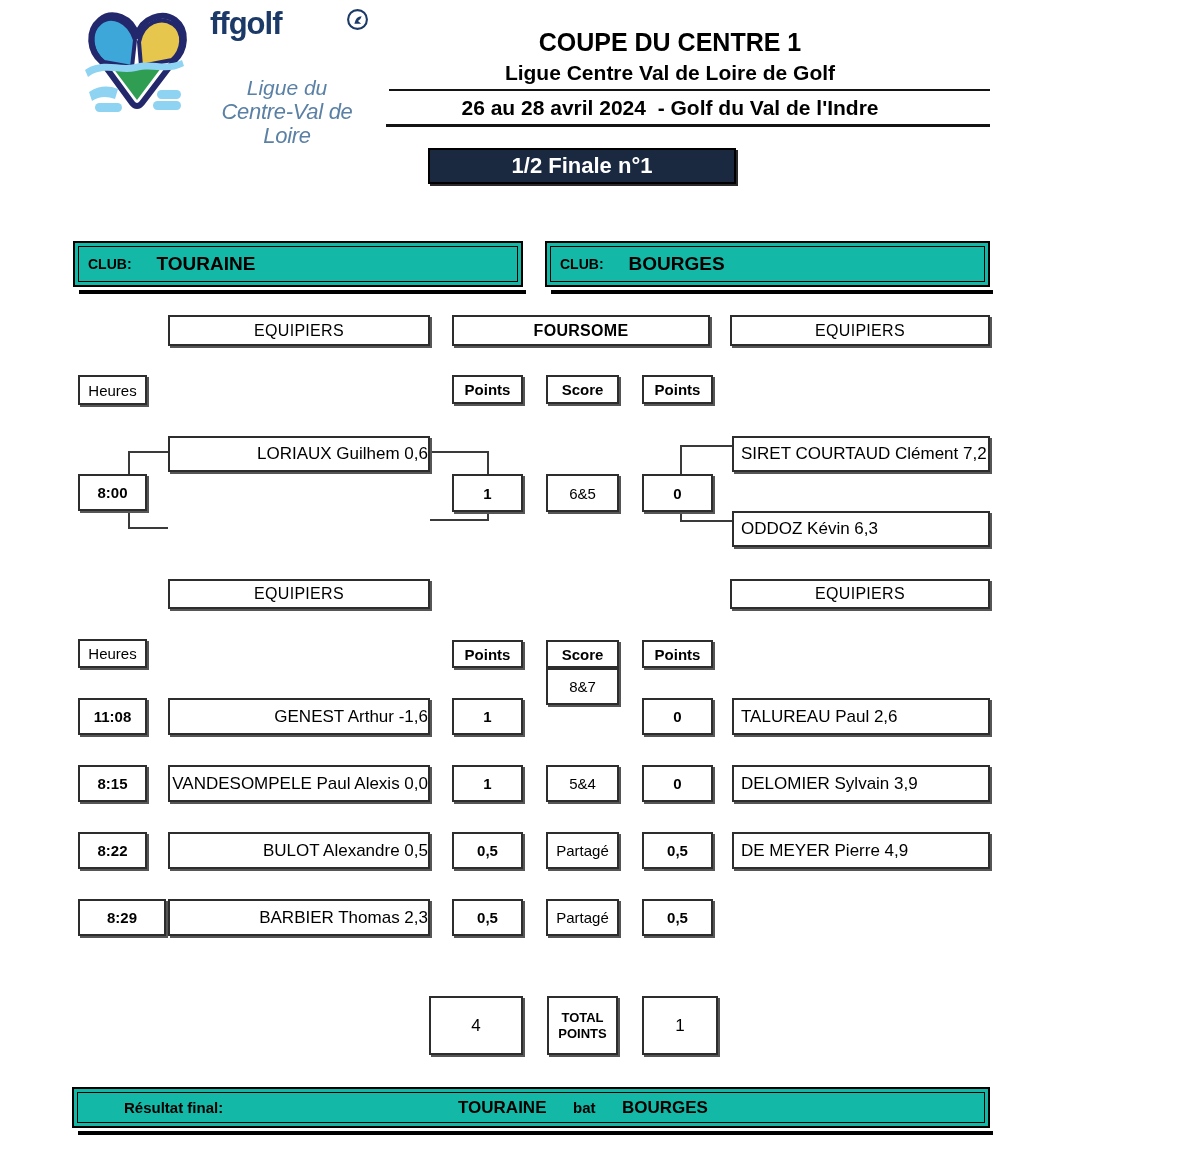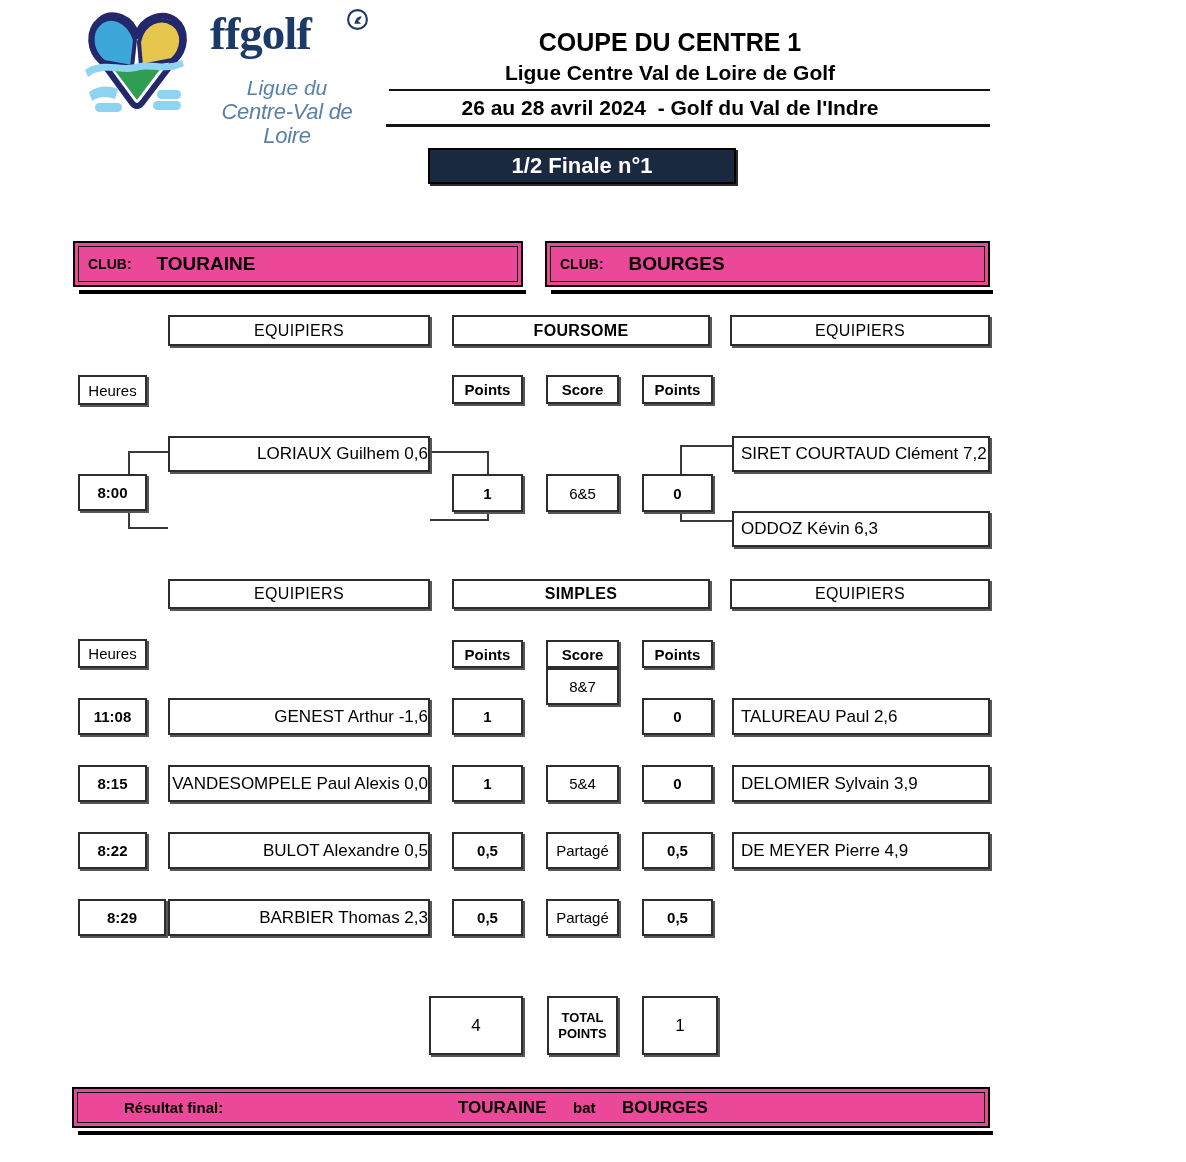--- a/index.html
+++ b/index.html
@@ -13,32 +13,32 @@
   .boldtxt{font-weight:bold;}
   .player-l{justify-content:flex-end;font-size:17px;}
   .player-r{justify-content:flex-start;padding-left:7px;font-size:17px;}
   .time{font-weight:bold;font-size:15px;}
   .pts{font-weight:bold;font-size:15px;}
   .score{font-size:15px;}
   .total-val{font-size:17px;}
   .line{position:absolute;background:#3a3a3a;}
   .hline{position:absolute;background:#141414;}
   
-  .dblbox{position:absolute;box-sizing:border-box;background:#ec4899;border:2px solid #000;padding:3px;}
+  .dblbox{position:absolute;box-sizing:border-box;background:#14b8a6;border:2px solid #000;padding:3px;}
   .dblin{box-sizing:border-box;border:1.5px solid #000;width:100%;height:100%;
          display:flex;align-items:center;position:relative;}
   .shadowbar{position:absolute;background:#000;height:4px;}
   .banner{position:absolute;box-sizing:border-box;left:428px;top:148px;width:308px;height:36px;
           background:#1b2940;border:2px solid #000;box-shadow:2px 2px 0 #2a2a2a;color:#fff;
           display:flex;align-items:center;justify-content:center;font-weight:bold;font-size:22px;}
   .title-blk{position:absolute;left:375px;width:590px;text-align:center;font-weight:bold;}
   .club-label{font-size:14px;font-weight:bold;}
   .club-name{font-size:19px;font-weight:bold;}
-  .brand{position:absolute;left:210px;top:6px;font-family:Liberation Serif, serif;
-         font-weight:bold;font-size:47px;color:#1c3a67;letter-spacing:-1px;}
+  .brand{position:absolute;left:210px;top:6px;font-family:Liberation Sans, sans-serif;
+         font-weight:bold;font-size:31px;color:#1c3a67;letter-spacing:-1px;}
   .logo-sub{position:absolute;left:196px;top:76px;width:182px;text-align:center;
             font-style:italic;color:#5b80a5;line-height:1.12;}
   .logo-sub .l1{font-size:21px;}
   .logo-sub .l2{font-size:22px;letter-spacing:-.3px;}
   .totlabel{flex-direction:column;font-size:13px;font-weight:bold;line-height:1.2;text-align:center;}
   .resitem{position:absolute;top:0;height:100%;display:flex;align-items:center;}
 </style>
 </head>
 <body>
 
@@ -115,21 +115,20 @@
 
   <div class="cell time" style="left:78px;top:474px;width:69px;height:37px;">8:00</div>
   <div class="cell player-l" style="left:168px;top:436px;width:262px;height:36px;">LORIAUX Guilhem 0,6</div>
   <div class="cell pts" style="left:452px;top:474px;width:71px;height:38px;">1</div>
   <div class="cell score" style="left:546px;top:474px;width:73px;height:38px;">6&amp;5</div>
   <div class="cell pts" style="left:642px;top:474px;width:71px;height:38px;">0</div>
   <div class="cell player-r" style="left:732px;top:436px;width:258px;height:36px;">SIRET COURTAUD Clément 7,2</div>
   <div class="cell player-r" style="left:732px;top:511px;width:258px;height:36px;">ODDOZ Kévin 6,3</div>
 
   <div class="cell hdrcell" style="left:168px;top:579px;width:262px;height:30px;">EQUIPIERS</div>
-  <div class="cell hdrcell boldtxt" style="left:452px;top:579px;width:258px;height:30px;">SIMPLES</div>
   <div class="cell hdrcell" style="left:730px;top:579px;width:260px;height:30px;">EQUIPIERS</div>
 
   <div class="cell" style="left:78px;top:639px;width:69px;height:29px;font-size:15px;">Heures</div>
   <div class="cell pts" style="left:452px;top:640px;width:71px;height:28px;">Points</div>
   <div class="cell pts" style="left:546px;top:640px;width:73px;height:28px;">Score</div>
   <div class="cell pts" style="left:642px;top:640px;width:71px;height:28px;">Points</div>
 
   <div class="cell time" style="left:78px;top:698px;width:69px;height:37px;">11:08</div>
   <div class="cell player-l" style="left:168px;top:698px;width:262px;height:37px;">GENEST Arthur -1,6</div>
   <div class="cell pts" style="left:452px;top:698px;width:71px;height:37px;">1</div>

